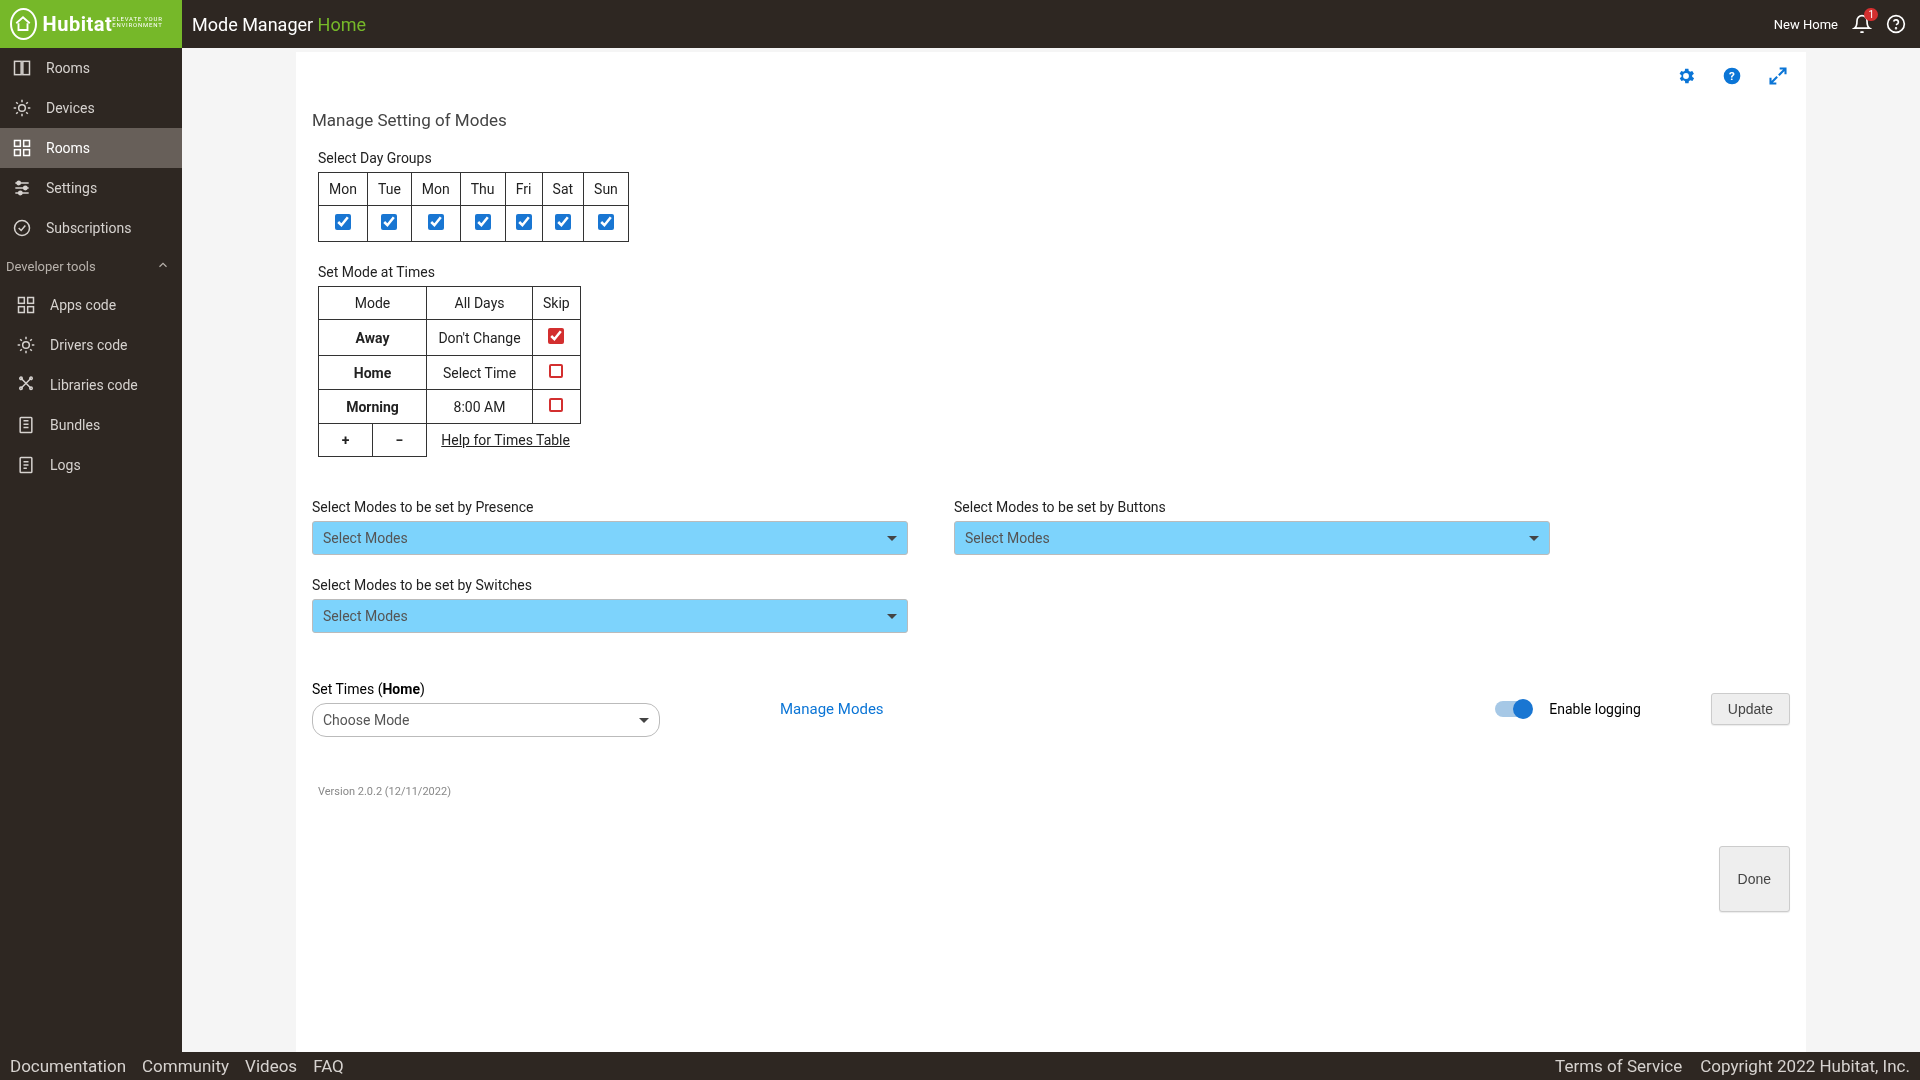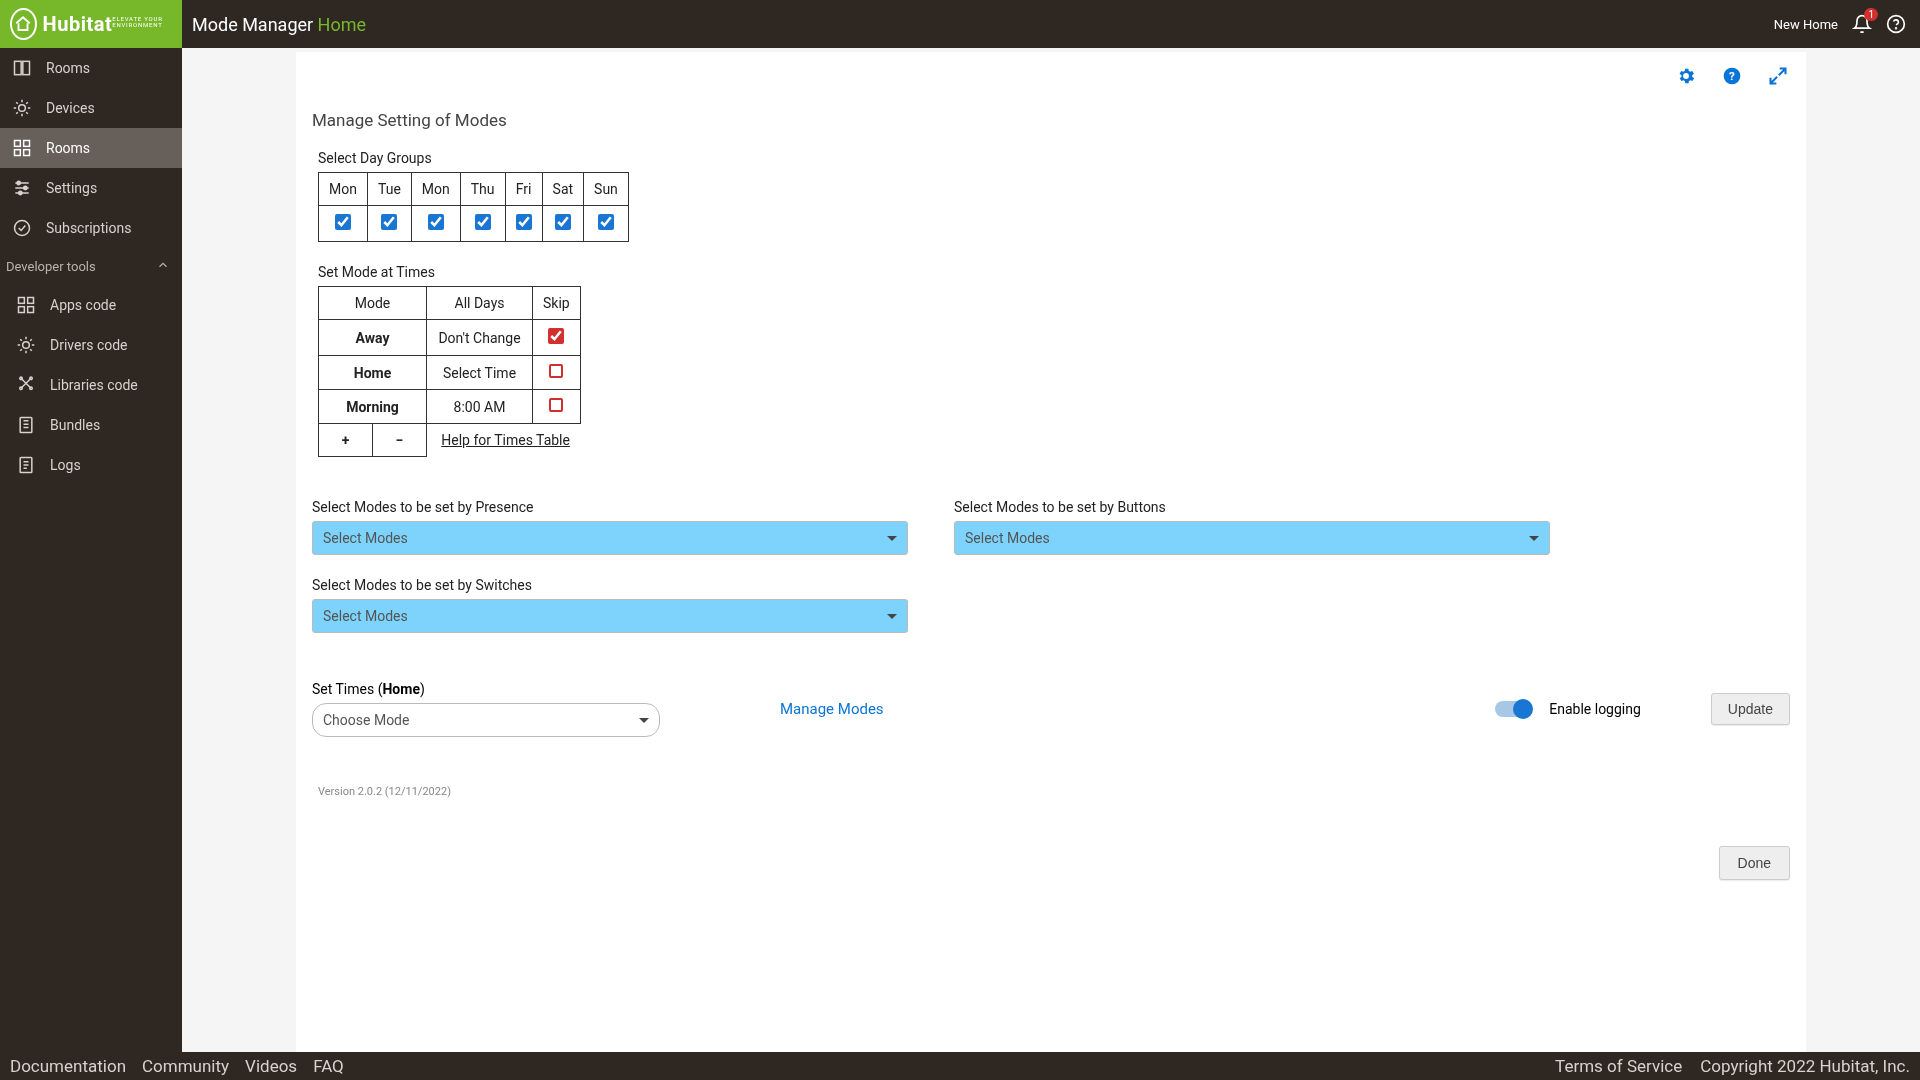--- a/index.html
+++ b/index.html
@@ -71,21 +71,21 @@
 .select-small { width: 100%; height: 34px; border: 1px solid #bbb; border-radius: 14px; display: flex; align-items: center; justify-content: space-between; padding: 0 10px; color: #555; font-size: 14px; margin-top: 6px; }
 .manage-link { color: #0b75d6; font-size: 15px; margin-left: 80px; }
 
 .toggle-wrap { display: flex; align-items: center; gap: 18px; margin-left: auto; margin-right: 30px; }
 .toggle { width: 36px; height: 16px; background: #a6c8e6; border-radius: 8px; position: relative; }
 .toggle-knob { width: 20px; height: 20px; background: #1976d2; border-radius: 50%; position: absolute; right: -2px; top: -2px; }
 .btn-update { background: #eee; border: 1px solid #ccc; border-radius: 3px; padding: 7px 16px; color: #444; font-size: 14px; cursor: pointer; box-shadow: 0 1px 1px rgba(0,0,0,0.08); }
 
 .version { color: #888; font-size: 11px; margin-top: 48px; margin-left: 6px; }
 .done-row { display: flex; justify-content: flex-end; margin-top: 48px; }
-.btn-done { background: #eee; border: 1px solid #ccc; border-radius: 3px; padding: 8px 18px; color: #444; font-size: 14px; cursor: pointer; box-shadow: 0 1px 1px rgba(0,0,0,0.08); }
+.btn-done { background: #eee; border: 1px solid #ccc; border-radius: 3px; padding: 24px 18px; color: #444; font-size: 14px; cursor: pointer; box-shadow: 0 1px 1px rgba(0,0,0,0.08); }
 </style>
 </head>
 <body>
 
 <div class="topbar">
   <div class="logo-block">
     <div class="logo-icon">
       <svg viewBox="0 0 24 24" fill="none" stroke="#fff" stroke-width="2.5">
           <path d="M3 11 L12 3 L21 11"></path>
           <path d="M6 11 V20 H18 V11"></path>

